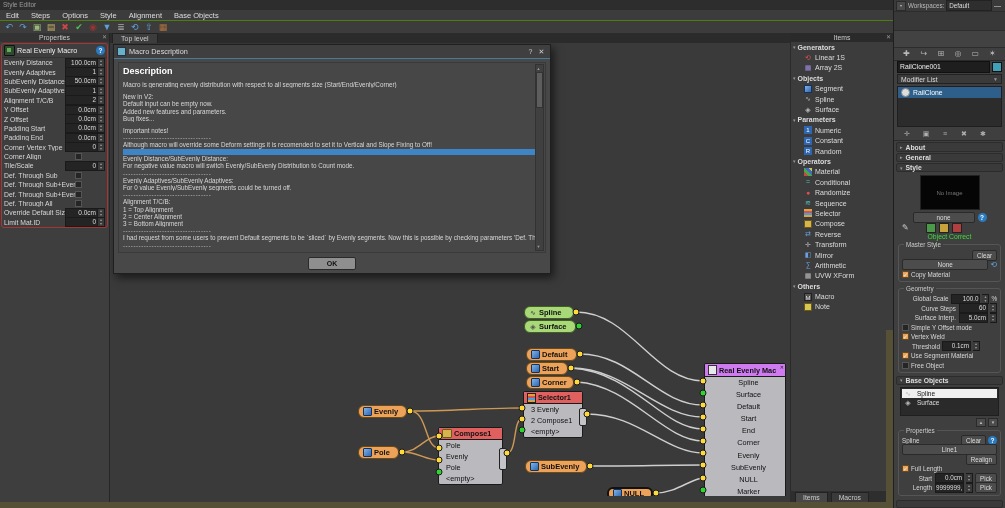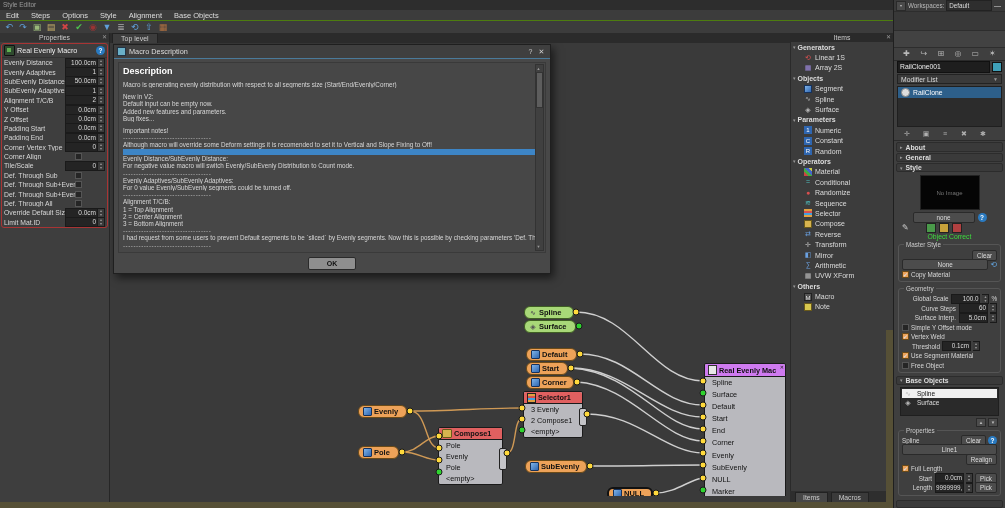--- a/index.html
+++ b/index.html
@@ -455,21 +455,21 @@
 
     <div class="node leaf-node on" style="left:415px;top:417px;width:62px;">
       <span class="cube"></span>
       <span>SubEvenly</span>
     </div>
     <div class="node leaf-node on selnode" style="left:497px;top:444px;width:46px;">
       <span class="cube"></span>
       <span>NULL</span>
     </div>
 
-    <div class="node box-node" style="left:594px;top:320px;width:82px;">
+    <div class="node box-node" style="left:594px;top:320px;width:82px;text-align:center;">
       <div class="nhead mhead">
         <span class="msq"></span>
         <span style="white-space:nowrap;overflow:hidden;">Real Evenly Mac</span>
         <span class="nclose">✕</span>
       </div>
       <div>
           <div class="mrow">Spline</div>
           <div class="mrow">Surface</div>
           <div class="mrow">Default</div>
           <div class="mrow">Start</div>

